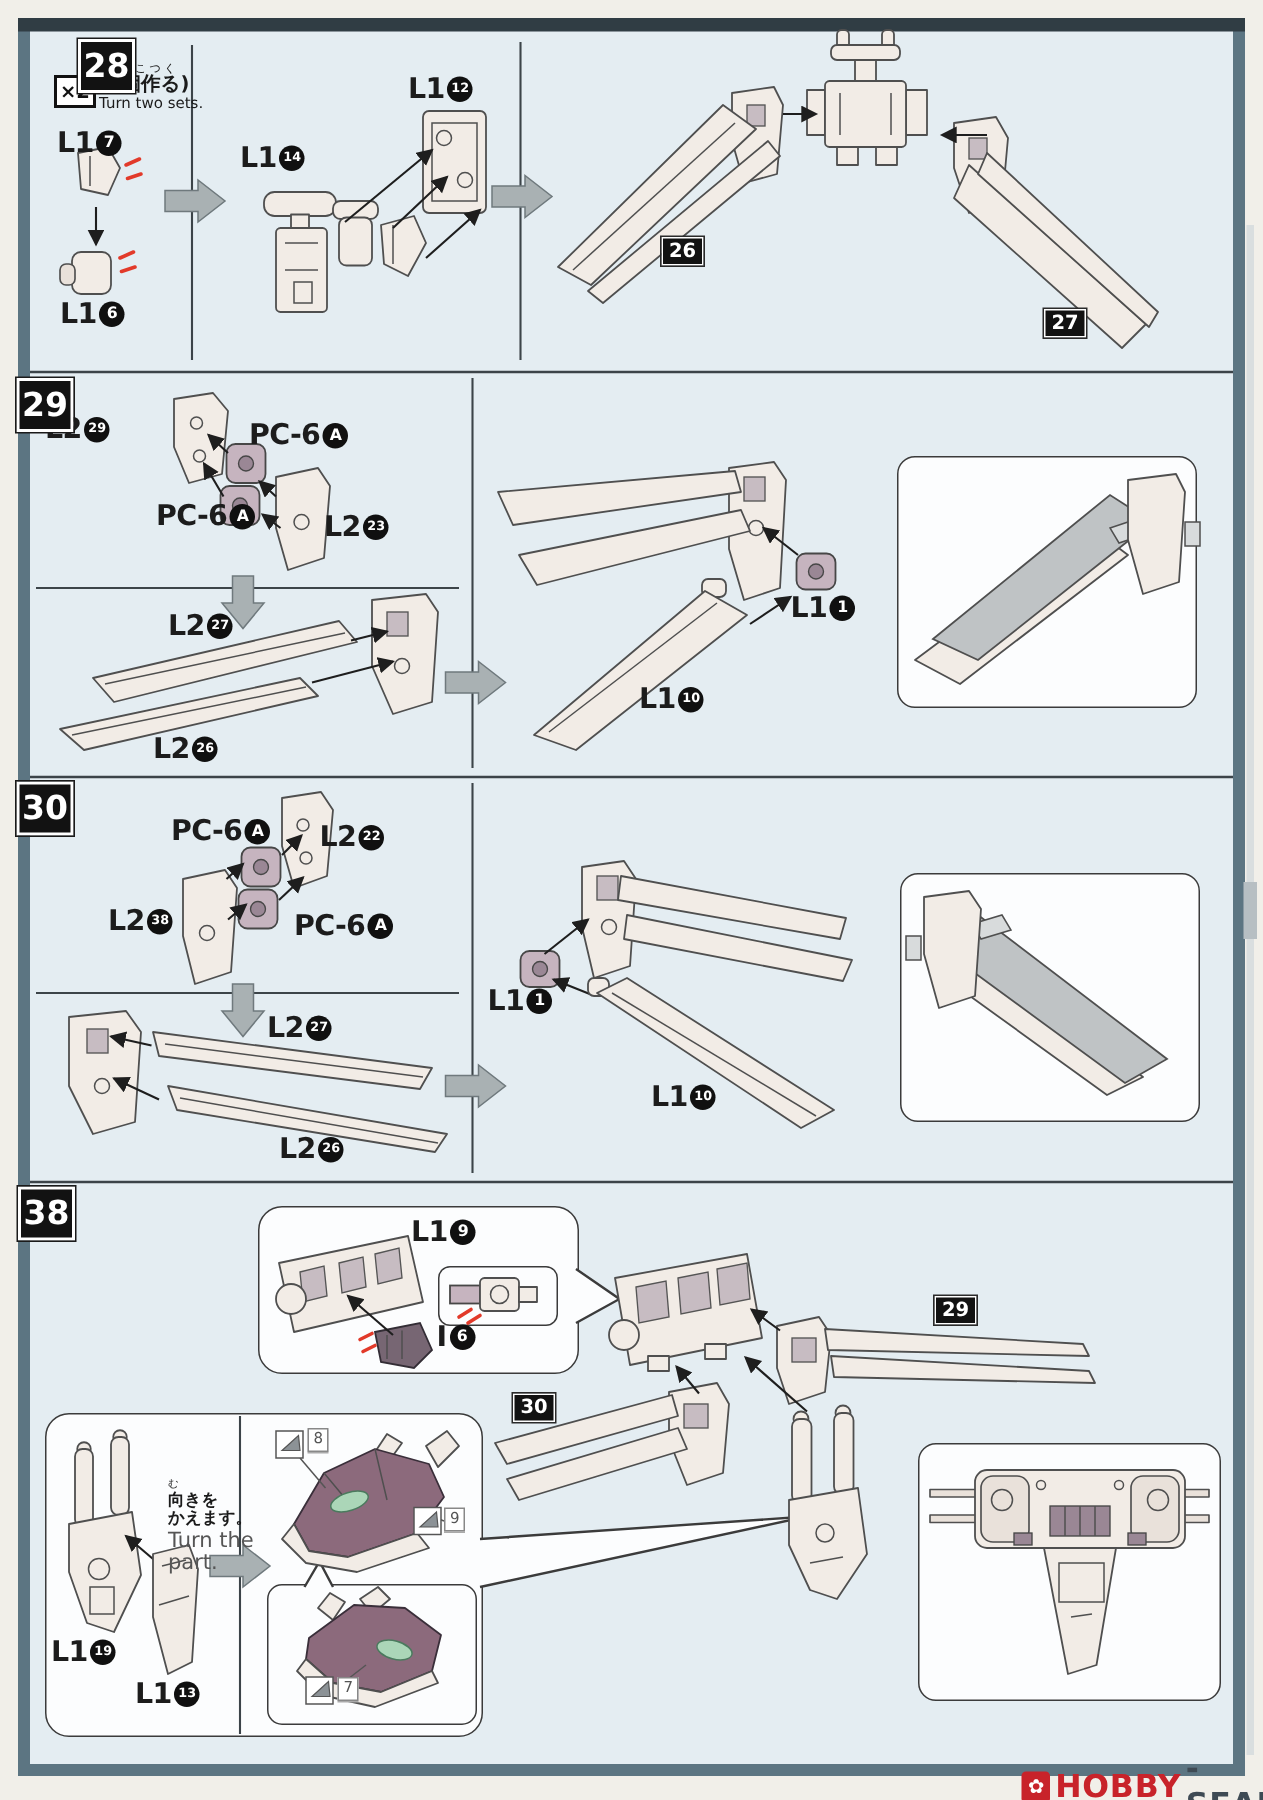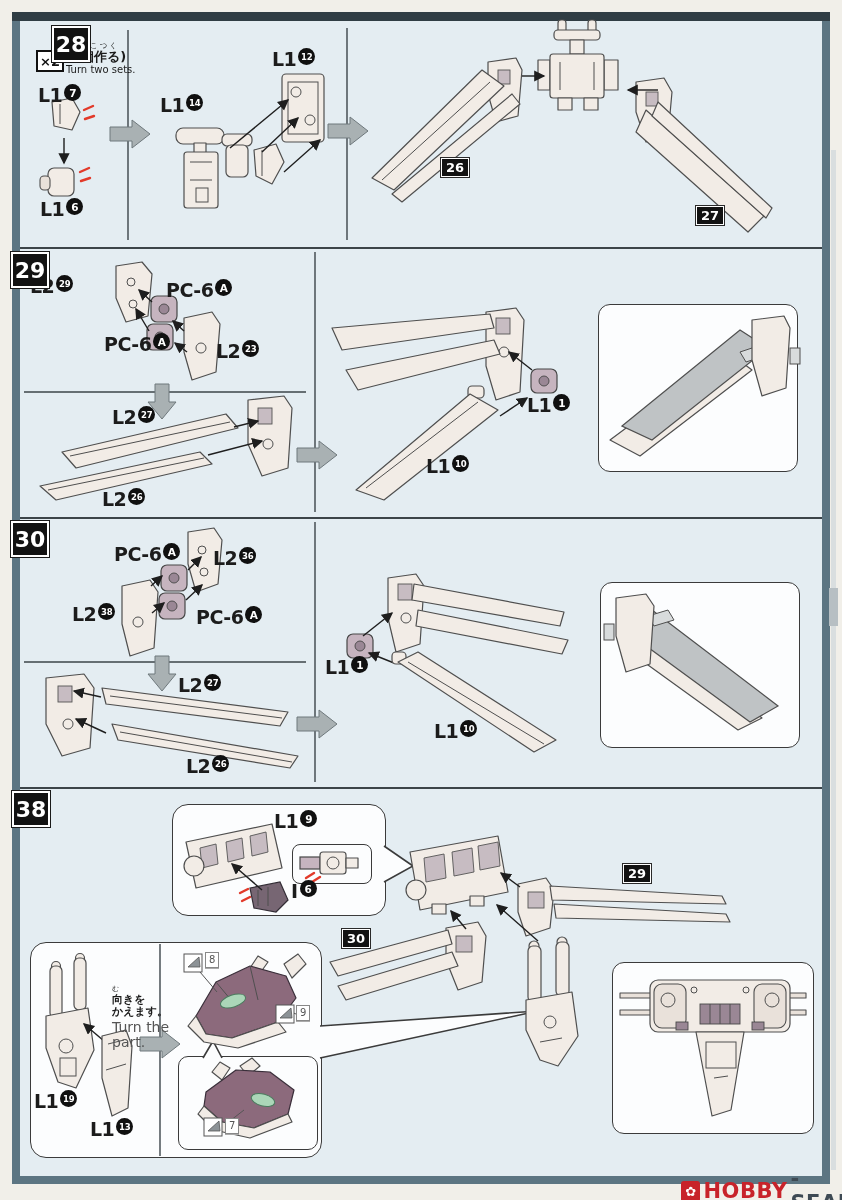--- a/index.html
+++ b/index.html
@@ -34,21 +34,21 @@
   .barrow{fill:#a9b1b3;stroke:#6f797d;stroke-width:1;}
   .divline{stroke:#3c4449;stroke-width:1.8;}
   .subline{stroke:#3c4449;stroke-width:1.4;}
   .rm{stroke:#e23a2a;stroke-width:2.4;fill:none;stroke-linecap:round;}
   .tailfill{fill:#fcfdfe;stroke:#3b3b3b;stroke-width:1.6;}
   .iconbox{fill:#fff;stroke:#555;stroke-width:1;}
   .icontri{fill:#8c9296;stroke:#555;stroke-width:0.8;}
 
   
   #annot{position:absolute;left:0;top:0;width:842px;height:1200px;z-index:4;pointer-events:none;}
-  .part-label{position:absolute;display:flex;align-items:flex-start;gap:1px;z-index:4;
+  .part-label{position:absolute;display:flex;align-items:center;gap:1px;z-index:4;
       font:700 19px "DejaVu Sans",sans-serif;color:#1c1c1c;letter-spacing:-0.5px;white-space:nowrap;}
   .pnum{display:inline-flex;align-items:center;justify-content:center;width:17px;height:17px;
       border-radius:50%;background:#101010;color:#fff;font:700 10.5px "DejaVu Sans",sans-serif;
       letter-spacing:0;margin-left:1px;flex:0 0 17px;}
   .pnum.c2{font-size:8.5px;}
   .ref-badge{position:absolute;z-index:4;background:#121212;color:#fff;
       font:700 13px/15px "DejaVu Sans",sans-serif;padding:1px 4px;border:1px solid #fff;
       outline:1px solid #2a2a2a;}
   .tagnum{position:absolute;z-index:4;background:#fff;color:#555;
       font:400 10px/14px "DejaVu Sans",sans-serif;padding:0 3px;border:1px solid #888;
@@ -456,21 +456,21 @@
     <div class="part-label" style="left: 426px; top: 455px;">
       <span>L1</span>
       <span class="pnum c2">10</span>
     </div>
     <div class="part-label" style="left: 114px; top: 543px;">
       <span>PC-6</span>
       <span class="pnum">A</span>
     </div>
     <div class="part-label" style="left: 213px; top: 547px;">
       <span>L2</span>
-      <span class="pnum c2">36</span>
+      <span class="pnum c2">22</span>
     </div>
     <div class="part-label" style="left: 72px; top: 603px;">
       <span>L2</span>
       <span class="pnum c2">38</span>
     </div>
     <div class="part-label" style="left: 196px; top: 606px;">
       <span>PC-6</span>
       <span class="pnum">A</span>
     </div>
     <div class="part-label" style="left: 178px; top: 674px;">

